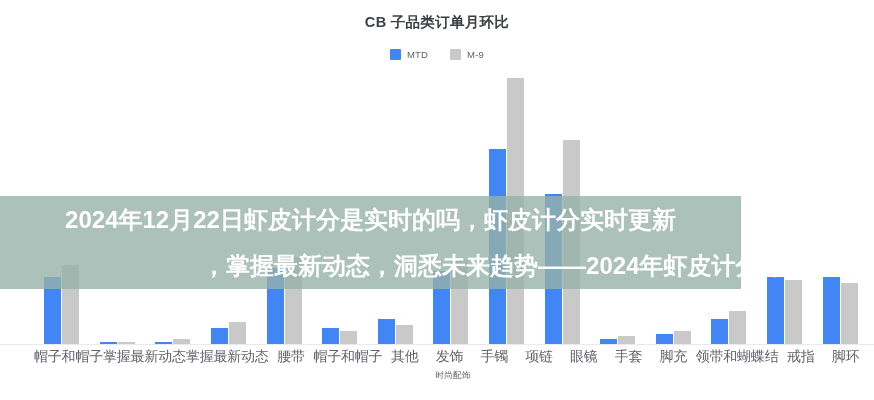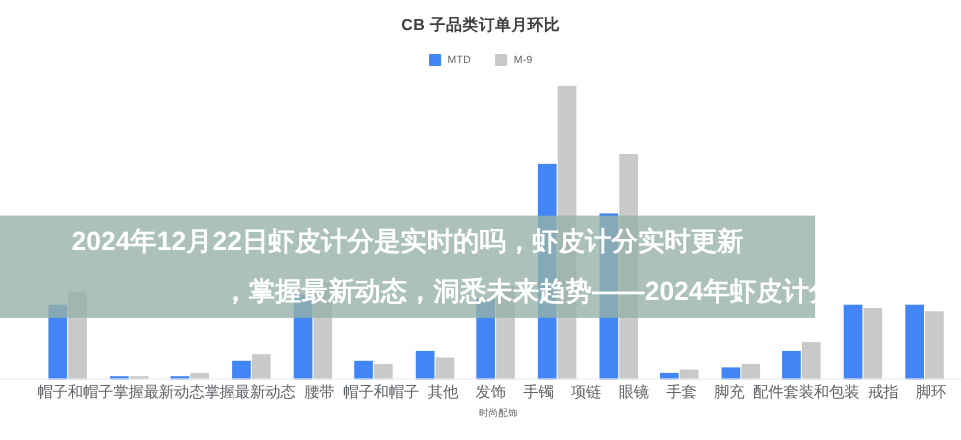--- a/index.html
+++ b/index.html
@@ -162,21 +162,21 @@
       <div class="xlabel">掌握最新动态</div>
       <div class="xlabel">腰带</div>
       <div class="xlabel">帽子和帽子</div>
       <div class="xlabel">其他</div>
       <div class="xlabel">发饰</div>
       <div class="xlabel">手镯</div>
       <div class="xlabel">项链</div>
       <div class="xlabel">眼镜</div>
       <div class="xlabel">手套</div>
       <div class="xlabel">脚充</div>
-      <div class="xlabel">配件套装和包装</div>
+      <div class="xlabel">领带和蝴蝶结</div>
       <div class="xlabel">戒指</div>
       <div class="xlabel">脚环</div>
     </div>
 
   <div class="axis-title">时尚配饰</div>
 
   <div class="overlay">
     <div class="overlay-line l1">2024年12月22日虾皮计分是实时的吗，虾皮计分实时更新</div>
     <div class="overlay-line l2">，掌握最新动态，洞悉未来趋势——2024年虾皮计分详解</div>
   </div>

